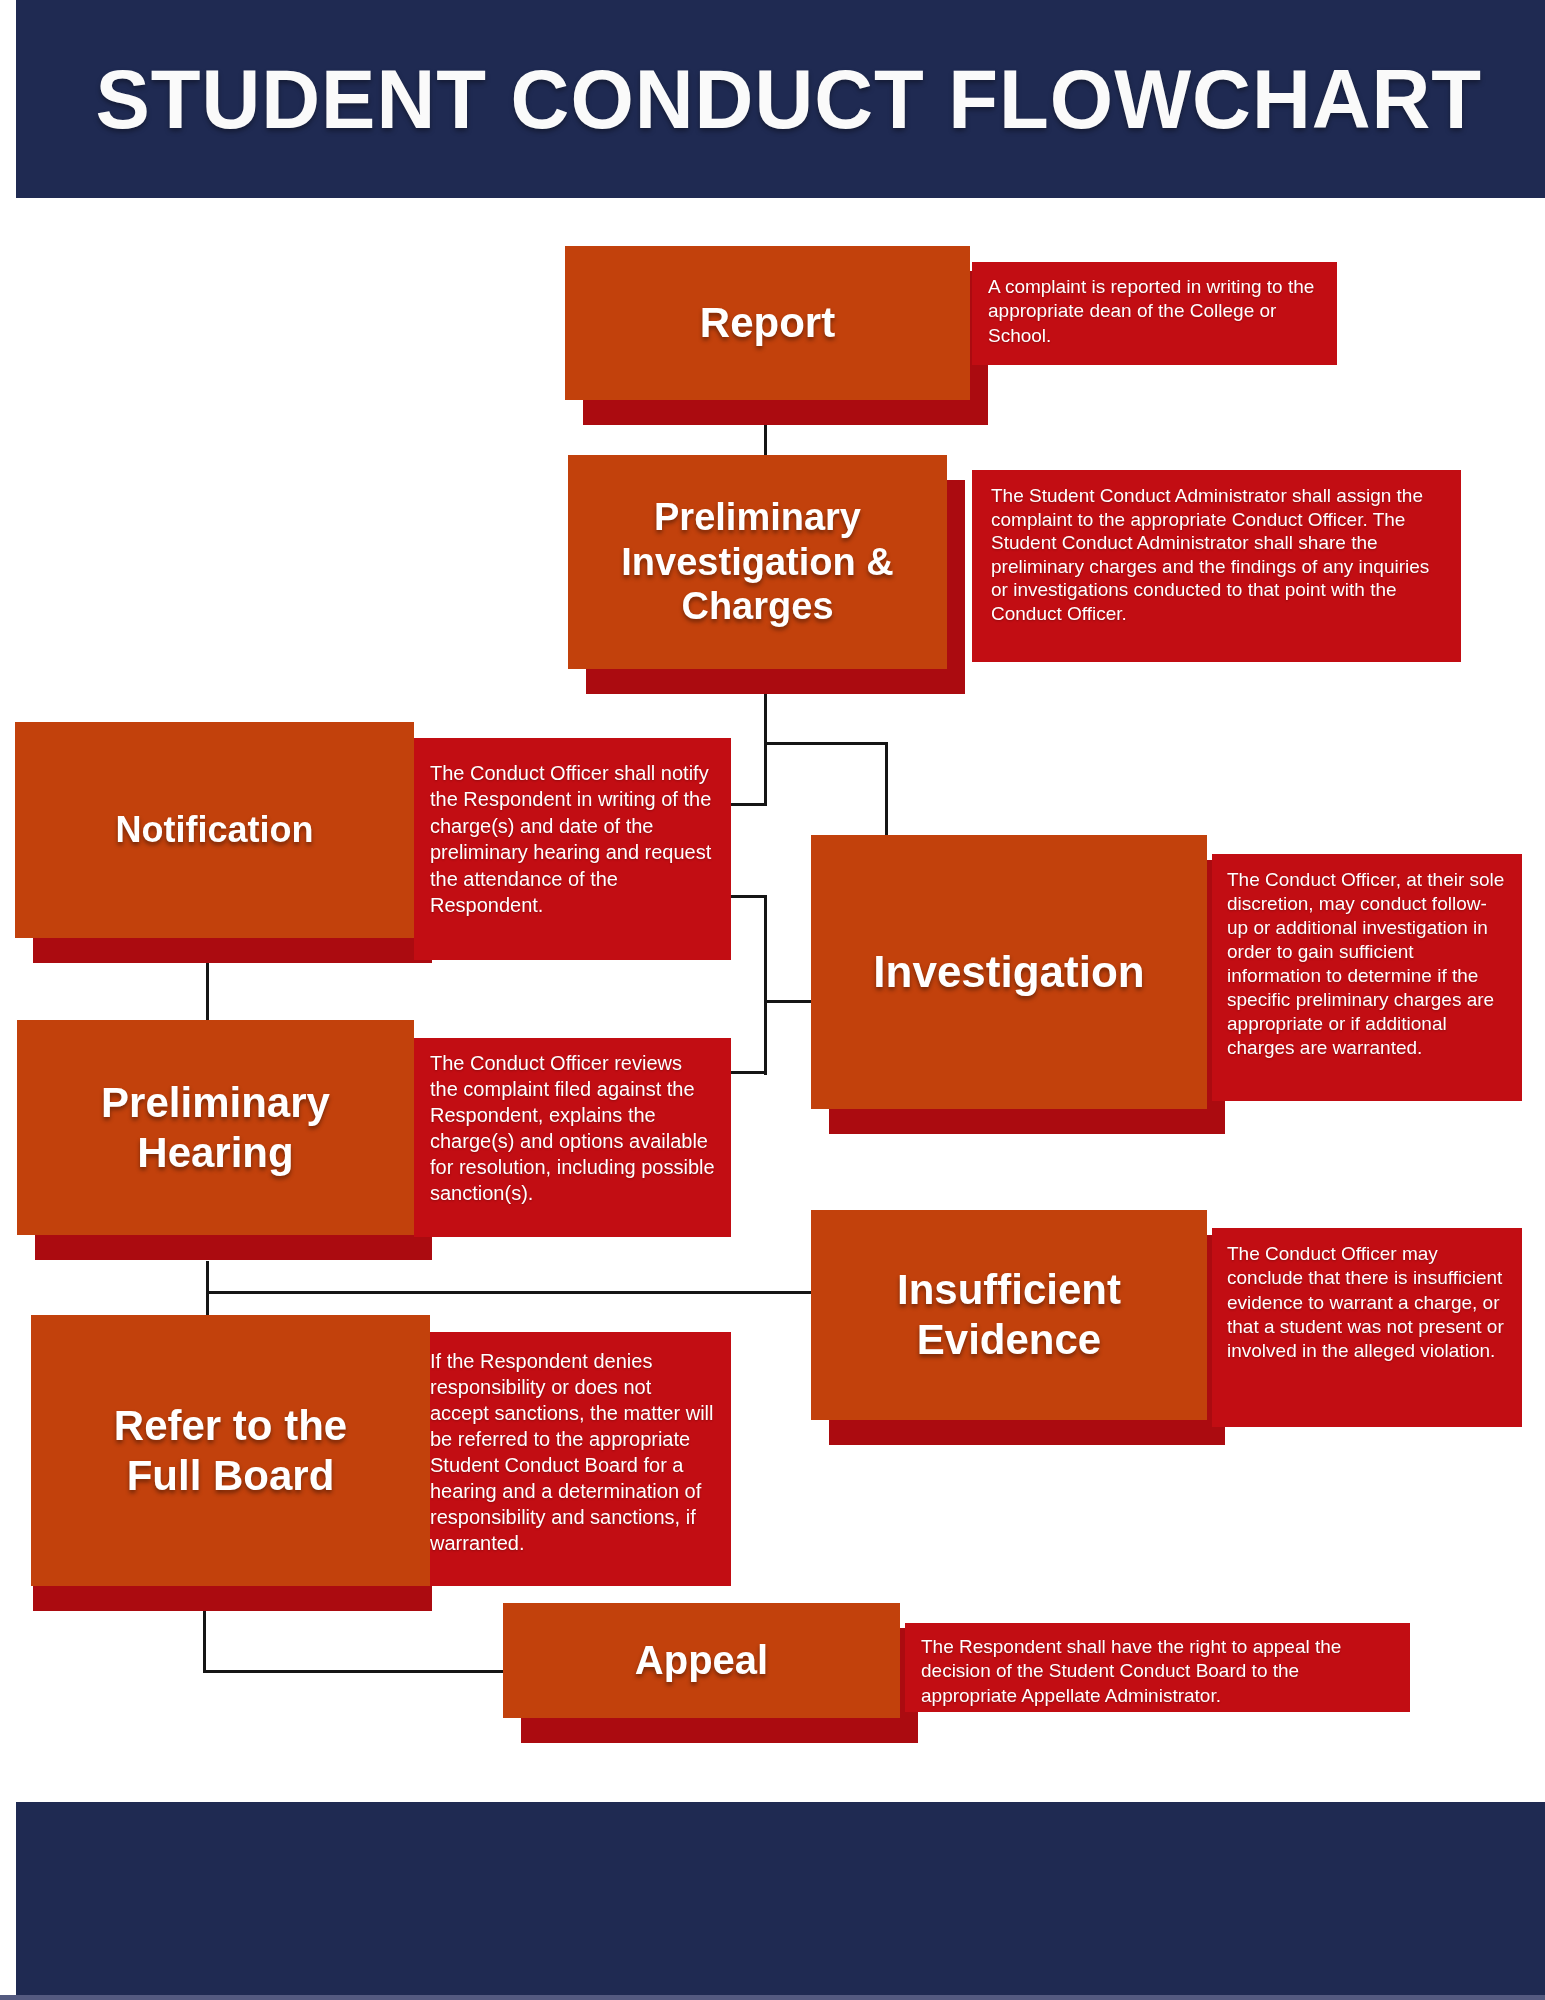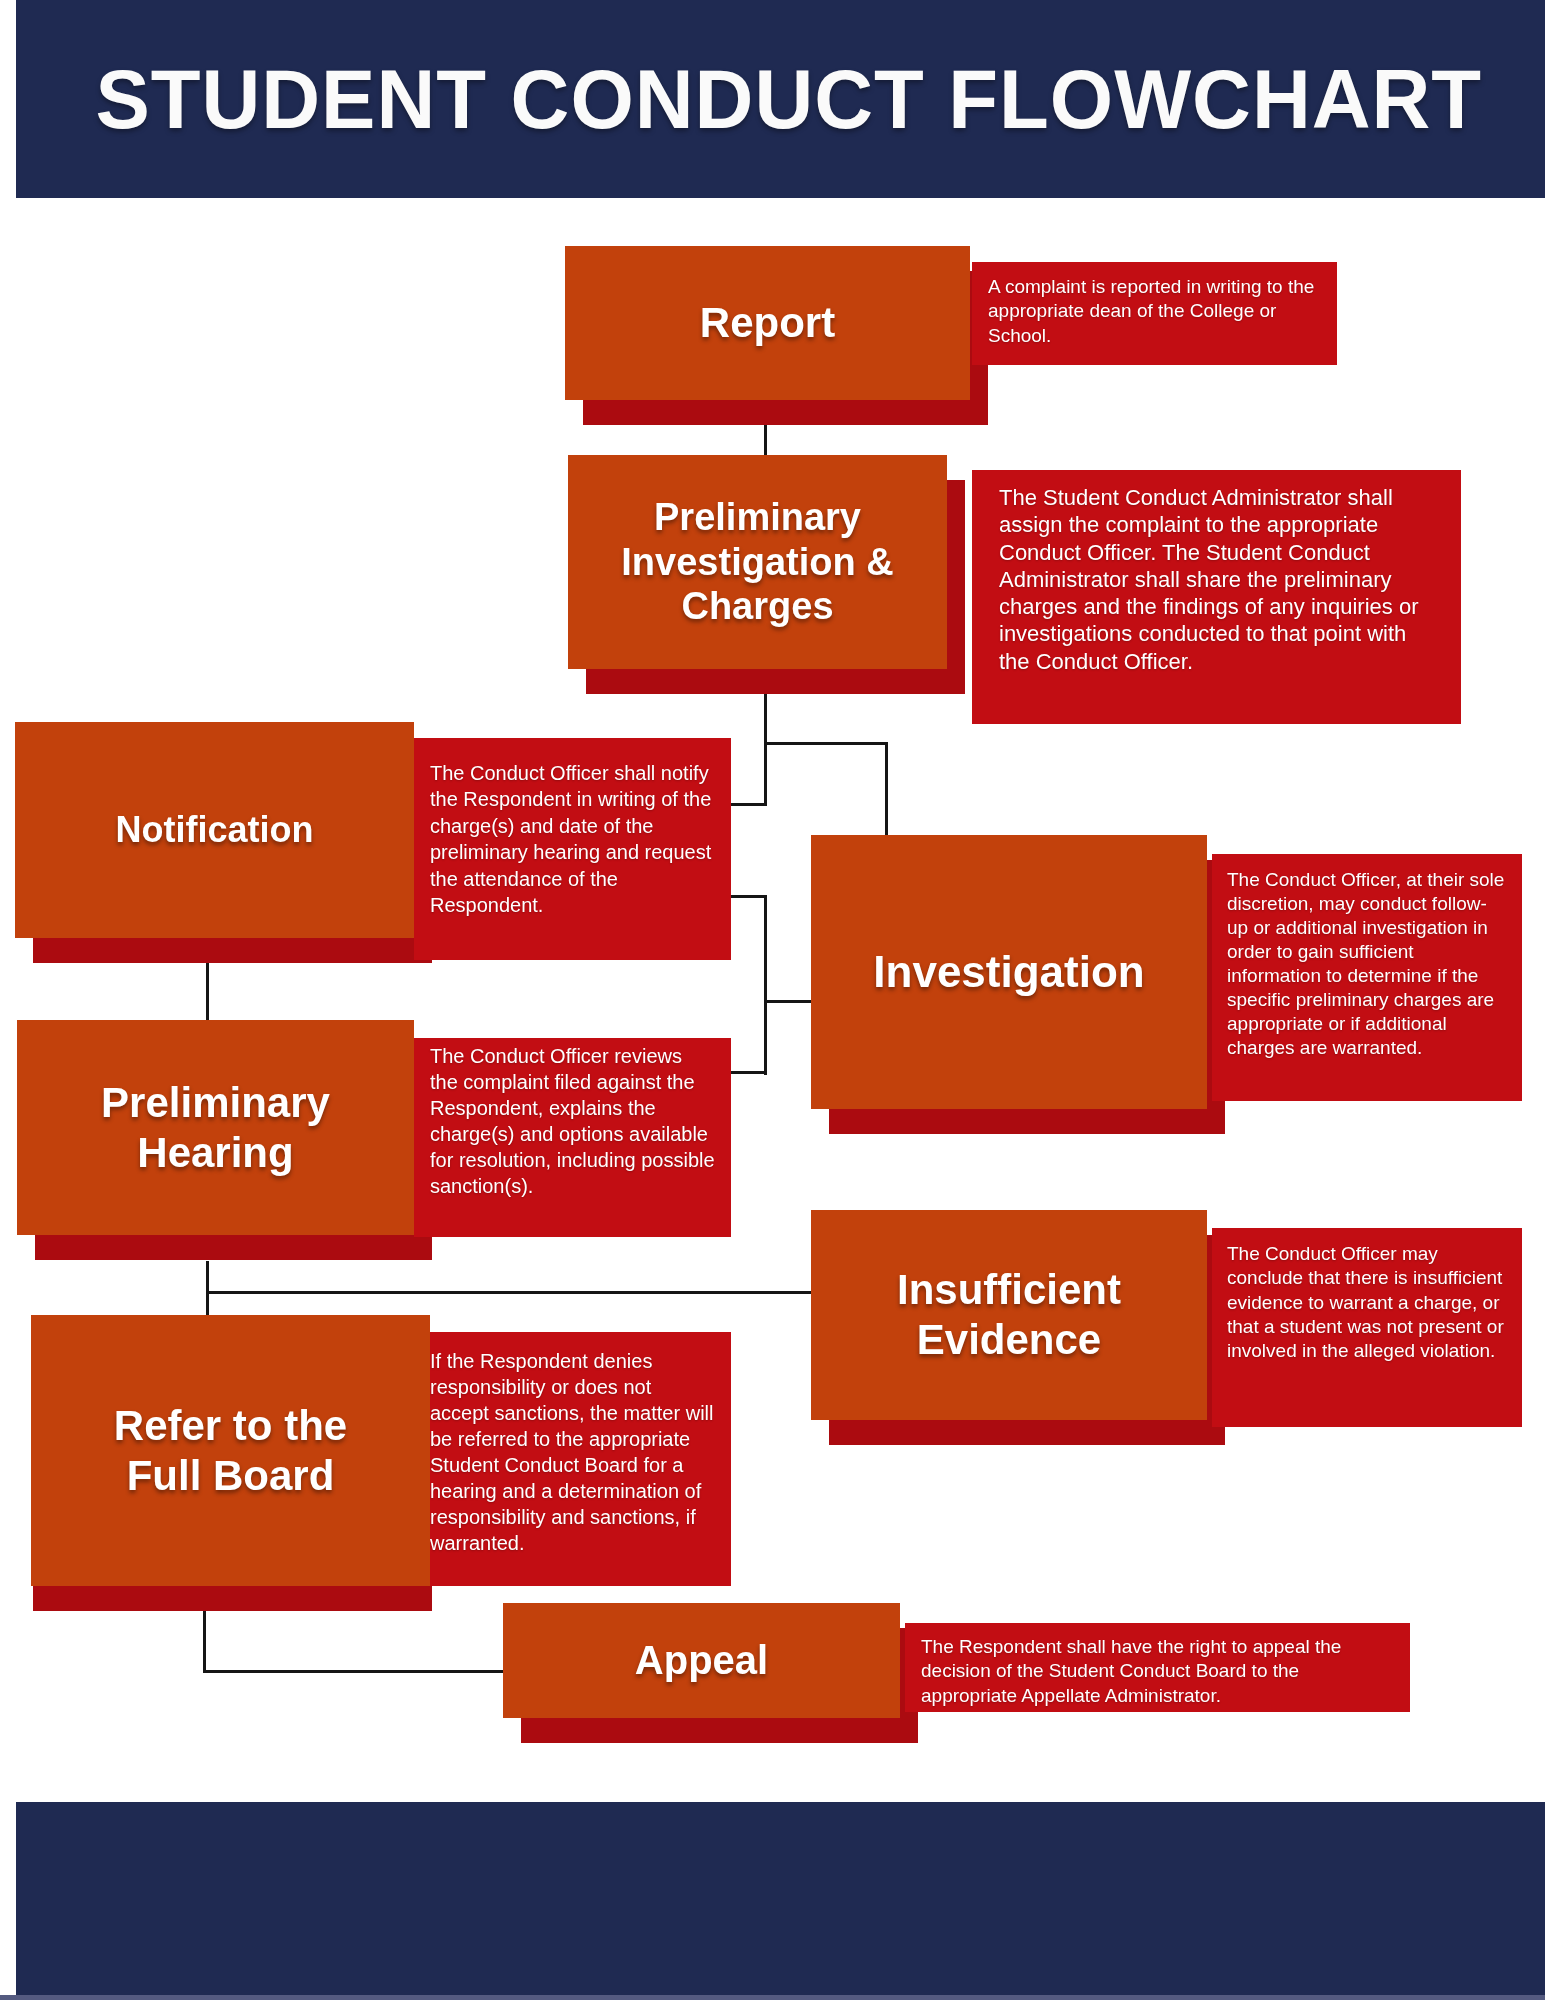--- a/index.html
+++ b/index.html
@@ -53,24 +53,24 @@
   .s-report       {left:583px;top:271px;width:405px;height:154px;}
   .s-prelim       {left:586px;top:480px;width:379px;height:214px;}
   .s-notification {left:33px; top:747px;width:399px;height:216px;}
   .s-investigation{left:829px;top:860px;width:396px;height:274px;}
   .s-ph           {left:35px; top:1045px;width:397px;height:215px;}
   .s-insufficient {left:829px;top:1235px;width:396px;height:210px;}
   .s-refer        {left:33px; top:1340px;width:399px;height:271px;}
   .s-appeal       {left:521px;top:1628px;width:397px;height:115px;}
   
   .d-report       {left:972px;top:262px;width:365px;height:103px;font-size:19px;line-height:1.28;padding:13px 16px;}
-  .d-prelim       {left:972px;top:470px;width:489px;height:254px;font-size:22px;line-height:1.24;padding:14px 27px;}
+  .d-prelim       {left:972px;top:470px;width:489px;height:192px;font-size:19px;line-height:1.24;padding:14px 19px;}
   .d-notification {left:414px;top:738px;width:317px;height:222px;font-size:20px;line-height:1.32;padding:22px 16px;}
   .d-investigation{left:1212px;top:854px;width:310px;height:247px;font-size:19px;line-height:1.26;padding:14px 15px;}
-  .d-ph           {left:414px;top:1038px;width:317px;height:199px;font-size:20px;line-height:1.3;padding:5px 16px;}
+  .d-ph           {left:414px;top:1038px;width:317px;height:199px;font-size:20px;line-height:1.3;padding:12px 16px;}
   .d-insufficient {left:1212px;top:1228px;width:310px;height:199px;font-size:19px;line-height:1.28;padding:14px 15px;}
   .d-refer        {left:414px;top:1332px;width:317px;height:254px;font-size:20px;line-height:1.3;padding:16px 16px;}
   .d-appeal       {left:905px;top:1623px;width:505px;height:89px;font-size:19px;line-height:1.28;padding:12px 16px;}
   
   .line{position:absolute;background:#151515;z-index:0;}
   .l1 {left:764px;top:402px;width:3px;height:55px;}
   .l2 {left:764px;top:694px;width:3px;height:112px;}
   .l3 {left:764px;top:742px;width:124px;height:3px;}
   .l4 {left:885px;top:742px;width:3px;height:95px;}
   .l5 {left:729px;top:803px;width:38px;height:3px;}

